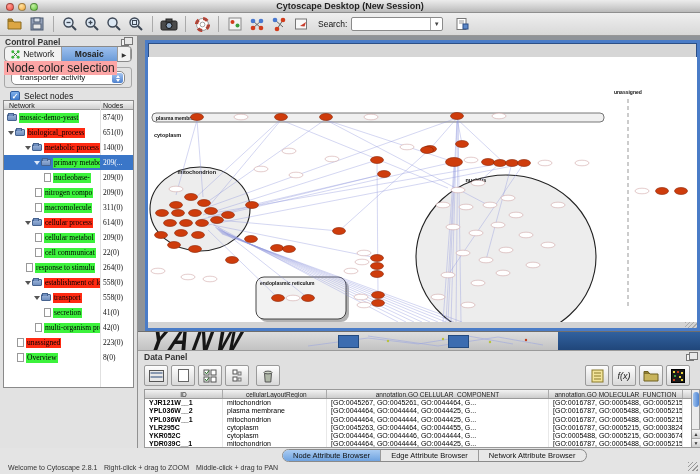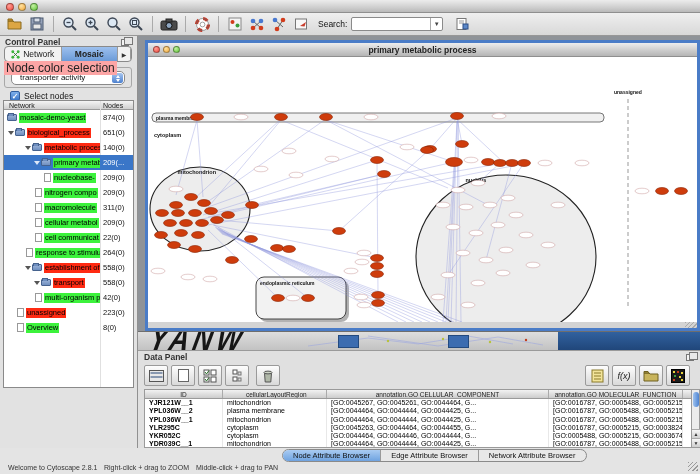--- a/index.html
+++ b/index.html
@@ -69,21 +69,21 @@
   #cp-check-label { font-size:8.5px; color:#111; }
 
   
   #tree-box { position:absolute; left:3px; top:64px; width:131px; height:288px; background:#fff;
     border:1px solid #8a8a8a; overflow:hidden; }
   #tree-head { position:relative; height:9px; background:linear-gradient(#f4f4f4,#cfcfcf);
     border-bottom:1px solid #9a9a9a; font-size:7px; color:#222; }
   #tree-head .h1 { position:absolute; left:5px; top:1px; }
   #tree-head .h2 { position:absolute; left:99px; top:1px; }
   #tree-col-line { position:absolute; left:96px; top:0; bottom:0; width:1px; background:#e0e0e0; }
-  .tree-row { position:relative; height:15px; display:flex; align-items:center; }
+  .tree-row { position:relative; height:15px; display:flex; align-items:center;font-family:Liberation Serif, serif; }
   .tree-row.sel { background:#3a76c8; }
   .tr-left { display:flex; align-items:center; width:96px; overflow:hidden; flex:none; }
   .tr-arrow { width:0; height:0; border-left:3px solid transparent; border-right:3px solid transparent;
     border-top:4px solid #555; margin-right:1px; flex:none; }
   .tree-row.sel .tr-arrow { border-top-color:#dce8f8; }
   .ic-folder { width:10px; height:7px; background:linear-gradient(#9db4d8,#6f8fc0);
     border:1px solid #46628e; border-radius:1px; position:relative; margin-right:2px; flex:none; }
   .ic-folder:before { content:""; position:absolute; left:0; top:-2px; width:4px; height:2px;
     background:#6f8fc0; border:1px solid #46628e; border-bottom:none; }
   .ic-file { width:7px; height:9px; background:#fff; border:1px solid #999; margin:0 2px 0 1px; flex:none; }
@@ -164,20 +164,21 @@
 <body>
 
 <div id="app">
 
   <div id="titlebar">
     <div class="lights">
       <div class="light red"></div>
       <div class="light yel"></div>
       <div class="light grn"></div>
     </div>
+    <div class="title">Cytoscape Desktop (New Session)</div>
   </div>
 
   <div id="toolbar">
     <div style="width:4px"></div>
     <div class="tbtn">
       <svg width="16" height="14" viewBox="0 0 16 14">
         <path d="M1 4 L6 4 L7 5 L14 5 L14 12 L1 12 Z" fill="#dca643" stroke="#8a6a1e"></path>
         <path d="M1 4 L1 2 L5 2 L6 4 Z" fill="#c8922f" stroke="#8a6a1e"></path>
       </svg>
     </div>
@@ -373,20 +374,28 @@
             <span class="tr-nodes">209(0)</span>
           </div>
           <div class="tree-row">
             <div class="tr-left" style="padding-left: 30px;">
               <span class="ic-file"></span>
               <span class="chip green">macromolecule</span>
             </div>
             <span class="tr-nodes">311(0)</span>
           </div>
           <div class="tree-row">
+            <div class="tr-left" style="padding-left: 21px;">
+              <span class="tr-arrow"></span>
+              <span class="ic-folder"></span>
+              <span class="chip red">cellular process</span>
+            </div>
+            <span class="tr-nodes">614(0)</span>
+          </div>
+          <div class="tree-row">
             <div class="tr-left" style="padding-left: 30px;">
               <span class="ic-file"></span>
               <span class="chip green">cellular metabol</span>
             </div>
             <span class="tr-nodes">209(0)</span>
           </div>
           <div class="tree-row">
             <div class="tr-left" style="padding-left: 30px;">
               <span class="ic-file"></span>
               <span class="chip green">cell communicat</span>
@@ -410,20 +419,27 @@
           </div>
           <div class="tree-row">
             <div class="tr-left" style="padding-left: 30px;">
               <span class="tr-arrow"></span>
               <span class="ic-folder"></span>
               <span class="chip red">transport</span>
             </div>
             <span class="tr-nodes">558(0)</span>
           </div>
           <div class="tree-row">
+            <div class="tr-left" style="padding-left: 39px;">
+              <span class="ic-file"></span>
+              <span class="chip green">secretion</span>
+            </div>
+            <span class="tr-nodes">41(0)</span>
+          </div>
+          <div class="tree-row">
             <div class="tr-left" style="padding-left: 30px;">
               <span class="ic-file"></span>
               <span class="chip green">multi-organism pro</span>
             </div>
             <span class="tr-nodes">42(0)</span>
           </div>
           <div class="tree-row">
             <div class="tr-left" style="padding-left: 12px;">
               <span class="ic-file"></span>
               <span class="chip red">unassigned</span>
@@ -437,28 +453,20 @@
             </div>
             <span class="tr-nodes">8(0)</span>
           </div>
         </div>
     </div>
   </div>
 
   <div id="desktop">
 
     <div id="netwin">
-      <div id="nw-titlebar">
-        <div class="lights">
-          <div class="light red"></div>
-          <div class="light yel"></div>
-          <div class="light grn"></div>
-        </div>
-        <div id="nw-title">primary metabolic process</div>
-      </div>
       <div id="nw-canvas">
           <svg width="549" height="265" viewBox="0 0 549 265">
             <rect x="4" y="56" width="452" height="9" rx="4" fill="#f0f0f0" stroke="#555" stroke-width="0.8"></rect>
             <text x="8" y="62.5" font-size="5" font-weight="bold" fill="#111">plasma membrane</text>
             <text x="6" y="80" font-size="5.5" font-weight="bold" fill="#111">cytoplasm</text>
             <ellipse cx="52" cy="152" rx="50" ry="42" fill="#ededed" stroke="#222" stroke-width="1.1"></ellipse>
             <text x="29.5" y="117" font-size="5.5" font-weight="bold" fill="#111">mitochondrion</text>
             <ellipse cx="358" cy="200" rx="90" ry="82" fill="#ededed" stroke="#222" stroke-width="1.1"></ellipse>
             <text x="317.5" y="125" font-size="5.5" font-weight="bold" fill="#111">nucleus</text>
             <rect x="111" y="223" width="90" height="42" rx="8" fill="rgba(0,0,0,0.3)"></rect>

